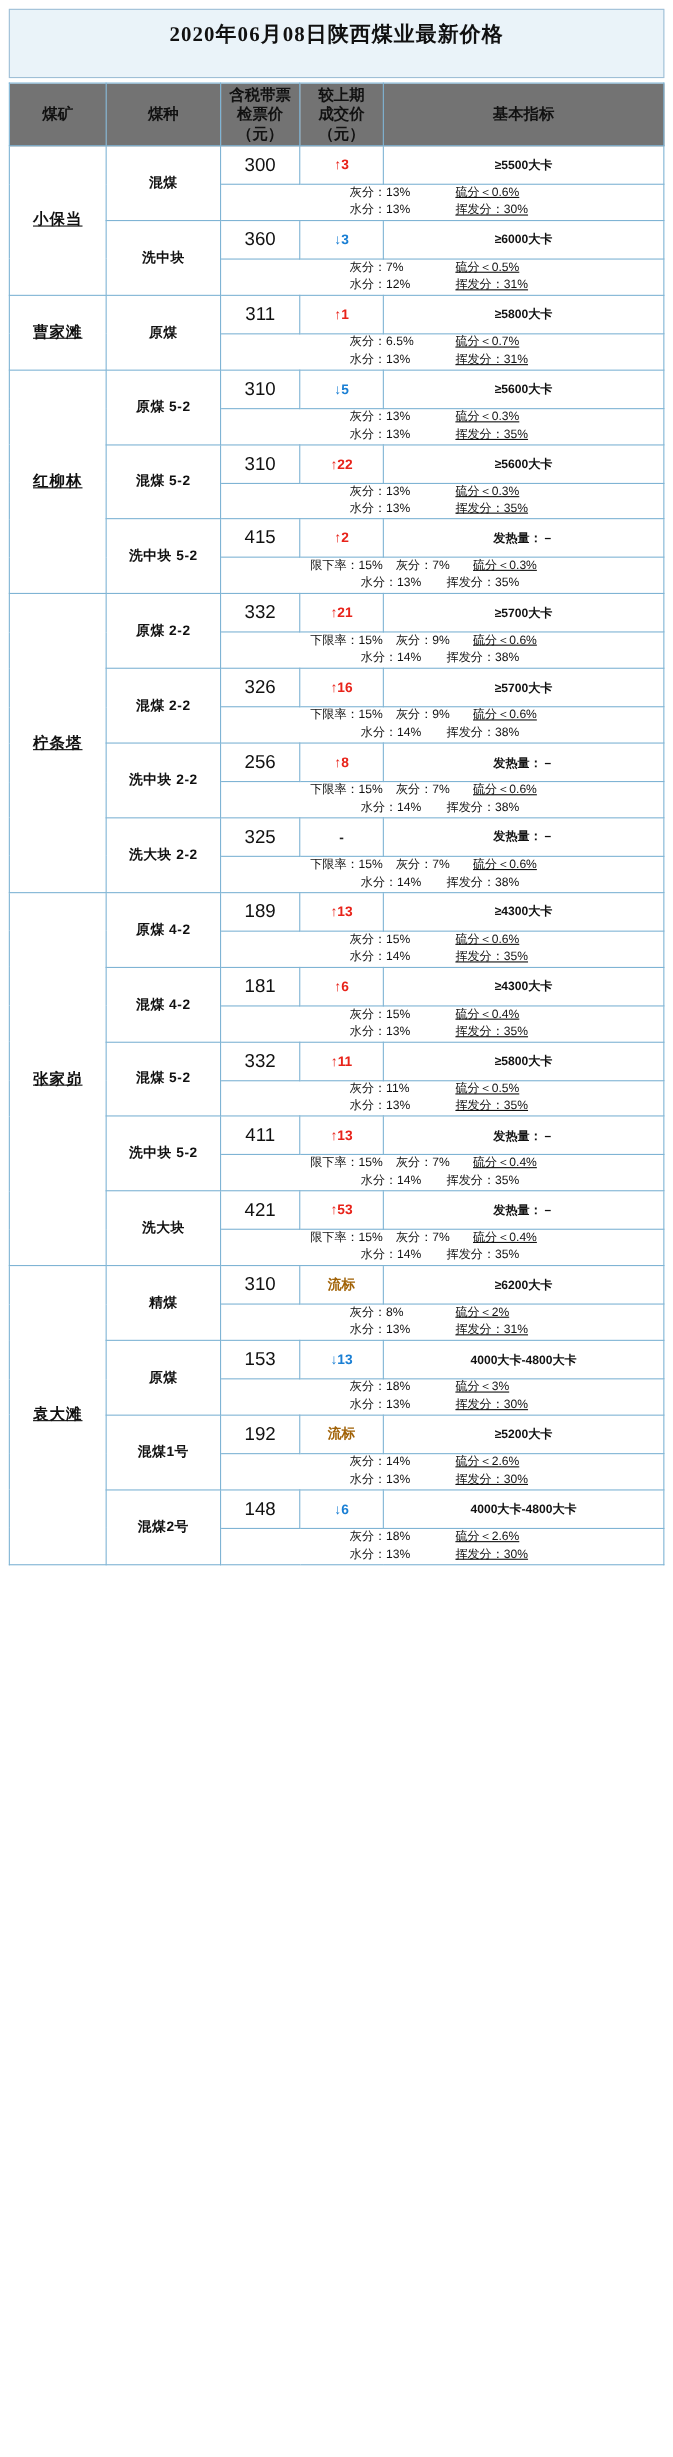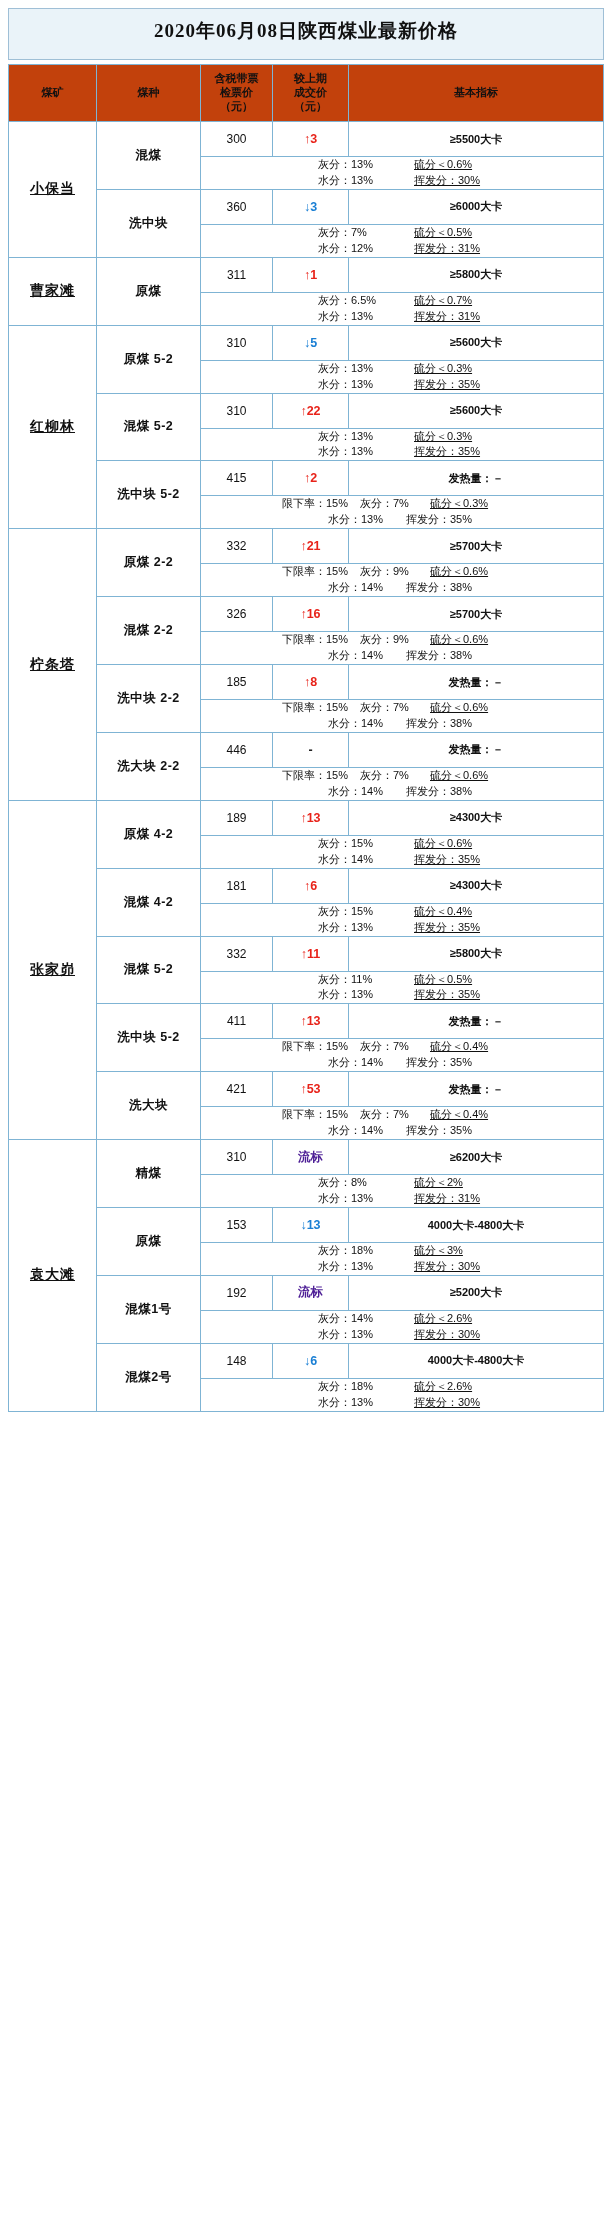--- a/index.html
+++ b/index.html
@@ -12,21 +12,21 @@
   .page{
     width:612px;
     box-sizing:border-box;
     padding:8px 8px 20px 8px;
     background:#fff;
   }
   .title-bar{
     border:1px solid #9fbfd6;
     background:#eaf3f9;
     text-align:center;
-    padding:9px 0 15px 0;
+    padding:9px 0 26px 0;
     margin-bottom:4px;
   }
   .title-bar .t{
     font-family:"Liberation Serif","DejaVu Serif",serif;
     font-weight:bold;
     font-size:19px;
     letter-spacing:1px;
     color:#111;
   }
   table.main{
@@ -34,23 +34,23 @@
     width:100%;
     table-layout:fixed;
   }
   table.main td,table.main th{
     border:1px solid #7fb4d4;
     padding:0;
     vertical-align:middle;
     text-align:center;
   }
   thead th{
-    background:#c2410c;
-    font-weight:bold;
-    font-size:11px;
+    background:#737373;
+    font-weight:bold;
+    font-size:14px;
     height:56px;
     line-height:1.25;
     color:#111;
   }
   .col-mine{width:88px;}
   .col-kind{width:104px;}
   .col-price{width:72px;}
   .col-chg{width:76px;}
   .col-idx{width:auto;}
 
@@ -59,37 +59,37 @@
     font-size:14px;
     letter-spacing:1px;
     text-decoration:underline;
   }
   td.kind{
     font-weight:bold;
     font-size:12.5px;
     letter-spacing:.5px;
   }
   td.price{
-    font-size:12px;
+    font-size:17px;
     height:34px;
   }
   td.chg{
     font-size:12.5px;
     font-weight:bold;
     height:34px;
   }
   td.idx{
     font-size:11px;
     font-weight:bold;
     height:34px;
   }
   .up{color:#e8231a;}
   .down{color:#1a7fd4;}
   .flat{color:#222;font-weight:normal;}
-  .bid{color:#4c1d95;font-weight:bold;}
+  .bid{color:#a16207;font-weight:bold;}
 
   
   td.spec{
     padding:3px 4px;
     font-size:11px;
     line-height:1.45;
     text-align:center;
     color:#111;
   }
   td.spec .line{
@@ -235,33 +235,33 @@
           <td class="idx">≥5700大卡</td>
         </tr>
         <tr>
           <td class="spec" colspan="3">
             <span class="line"><span class="cell w-a">下限率：15%</span><span class="cell w-c">灰分：9%</span><span class="cell w-d">硫分＜0.6%</span></span>
             <span class="line"><span class="cell w-a">水分：14%</span><span class="cell w-c">挥发分：38%</span></span>
           </td>
         </tr>
         <tr>
           <td class="kind" rowspan="2">洗中块 2-2</td>
-          <td class="price">185</td>
+          <td class="price">256</td>
           <td class="chg up">↑8</td>
           <td class="idx">发热量：－</td>
         </tr>
         <tr>
           <td class="spec" colspan="3">
             <span class="line"><span class="cell w-a">下限率：15%</span><span class="cell w-c">灰分：7%</span><span class="cell w-d">硫分＜0.6%</span></span>
             <span class="line"><span class="cell w-a">水分：14%</span><span class="cell w-c">挥发分：38%</span></span>
           </td>
         </tr>
         <tr>
           <td class="kind" rowspan="2">洗大块 2-2</td>
-          <td class="price">446</td>
+          <td class="price">325</td>
           <td class="chg flat">-</td>
           <td class="idx">发热量：－</td>
         </tr>
         <tr>
           <td class="spec" colspan="3">
             <span class="line"><span class="cell w-a">下限率：15%</span><span class="cell w-c">灰分：7%</span><span class="cell w-d">硫分＜0.6%</span></span>
             <span class="line"><span class="cell w-a">水分：14%</span><span class="cell w-c">挥发分：38%</span></span>
           </td>
         </tr>
         <tr>

